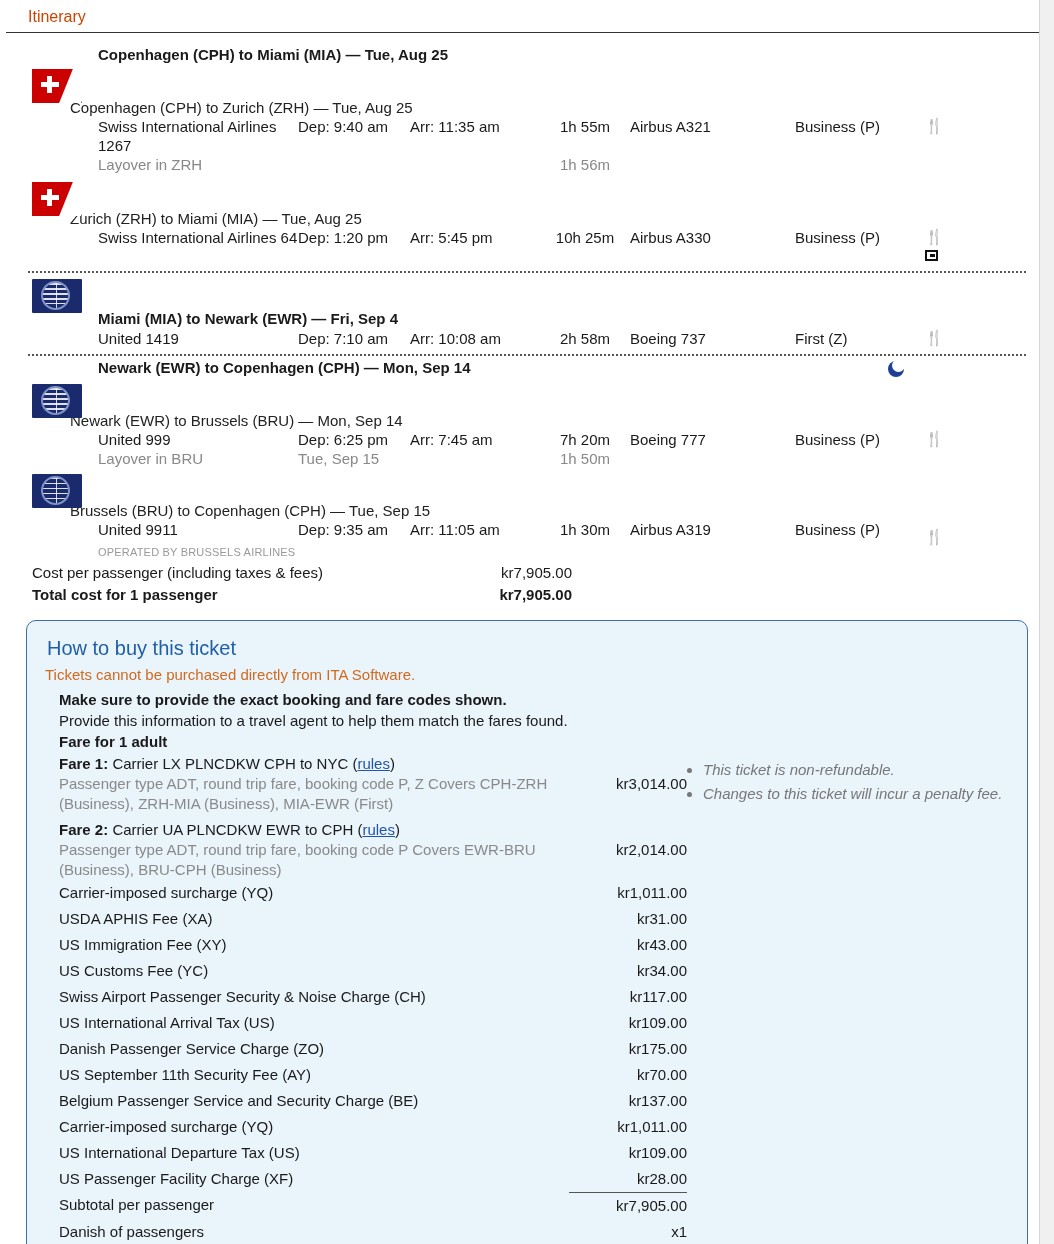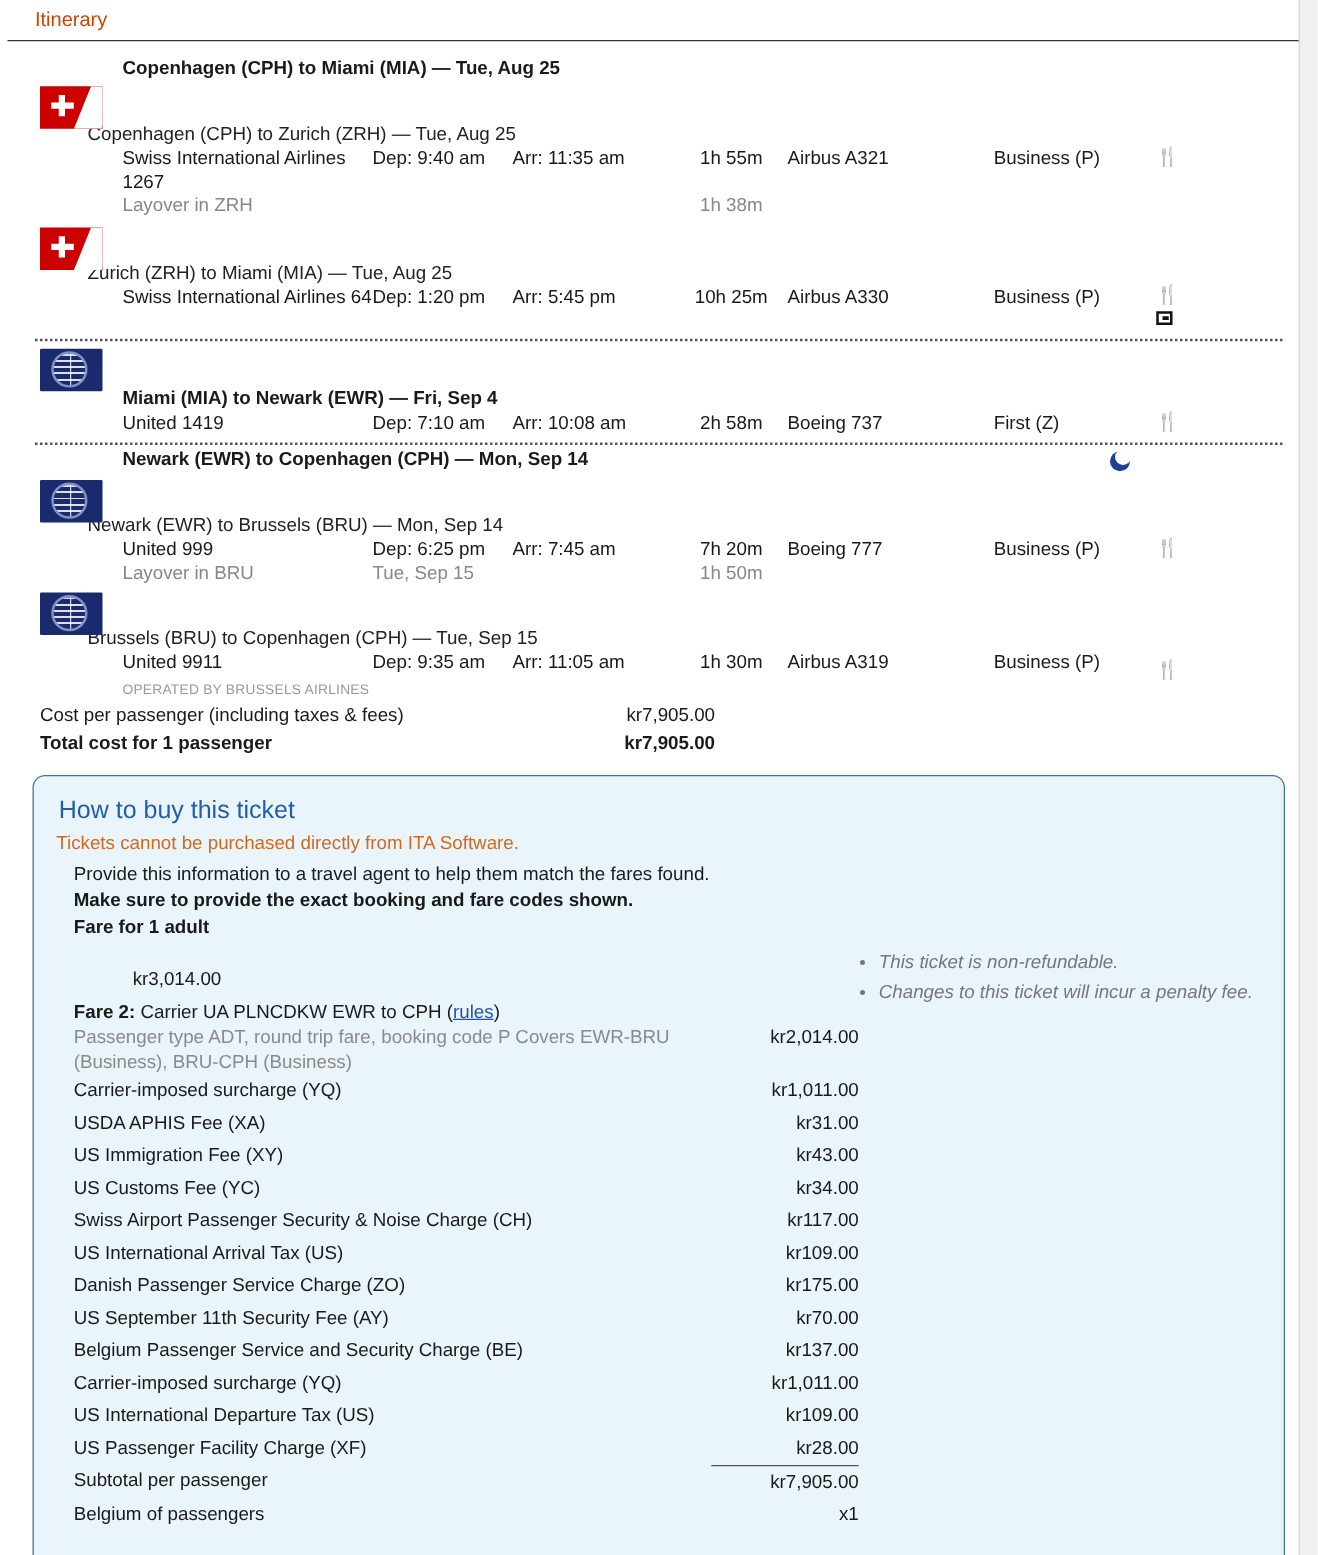--- a/index.html
+++ b/index.html
@@ -282,21 +282,21 @@
           <div class="c-eq">Airbus A321</div>
           <div class="c-cabin">Business (P)</div>
           <div class="c-amen amen">
               <span class="stack">🍴</span>
             </div>
         </div>
         <div class="row layover">
           <div class="c-flight">Layover in ZRH</div>
           <div class="c-dep"></div>
           <div class="c-arr"></div>
-          <div class="c-dur">1h 38m</div>
+          <div class="c-dur">1h 56m</div>
         </div>
       </div>
 
       <div style="position:relative; padding-bottom:2px;">
         <div class="airline-logo logo-swiss" style="top:6px;">
             <span class="tail"></span>
           </div>
         <div class="leg-head">Zurich (ZRH) to Miami (MIA) — Tue, Aug 25</div>
         <div class="row">
           <div class="c-flight">Swiss International Airlines 64</div>
@@ -391,28 +391,33 @@
     </div>
     <div class="cost-row total">
       <div class="lbl">Total cost for 1 passenger</div>
       <div class="val">kr7,905.00</div>
     </div>
   </div>
 
   <div class="buy-panel">
     <div class="buy-title">How to buy this ticket</div>
     <div class="buy-warn">Tickets cannot be purchased directly from ITA Software.</div>
+    <div class="buy-note bold">Make sure to provide the exact booking and fare codes shown.</div>
     <div class="buy-note">Provide this information to a travel agent to help them match the fares found.</div>
-    <div class="buy-note bold">Make sure to provide the exact booking and fare codes shown.</div>
     <div class="buy-note bold">Fare for 1 adult</div>
 
     <div class="fare-wrap">
       <div class="fare-left">
 
         <div class="fare-line" style="padding-top:2px;">
+          <div class="desc">
+            <span class="bold">Fare 1:</span>
+            <span>Carrier LX PLNCDKW CPH to NYC (</span><a class="rules" href="#">rules</a><span>)</span>
+            <div class="sub">Passenger type ADT, round trip fare, booking code P, Z Covers CPH-ZRH (Business), ZRH-MIA (Business), MIA-EWR (First)</div>
+          </div>
           <div class="amt" style="padding-top:20px;">kr3,014.00</div>
         </div>
 
         <div class="fare-line" style="padding-top:6px;">
           <div class="desc">
             <span class="bold">Fare 2:</span>
             <span>Carrier UA PLNCDKW EWR to CPH (</span><a class="rules" href="#">rules</a><span>)</span>
             <div class="sub">Passenger type ADT, round trip fare, booking code P Covers EWR-BRU (Business), BRU-CPH (Business)</div>
           </div>
           <div class="amt" style="padding-top:20px;">kr2,014.00</div>
@@ -475,21 +480,21 @@
       <div class="fee-row">
           <div class="desc">US Passenger Facility Charge (XF)</div>
           <div class="amt">kr28.00</div>
         </div>
 
       <div class="fee-row ruled">
           <div class="desc">Subtotal per passenger</div>
           <div class="amt">kr7,905.00</div>
         </div>
       <div class="fee-row">
-          <div class="desc">Belgium of passengers</div>
+          <div class="desc">Danish of passengers</div>
           <div class="amt">x1</div>
         </div>
 
     </div>
   </div>
 
   <div class="scroll-track"></div>
 </div>
 
 </body></html>

